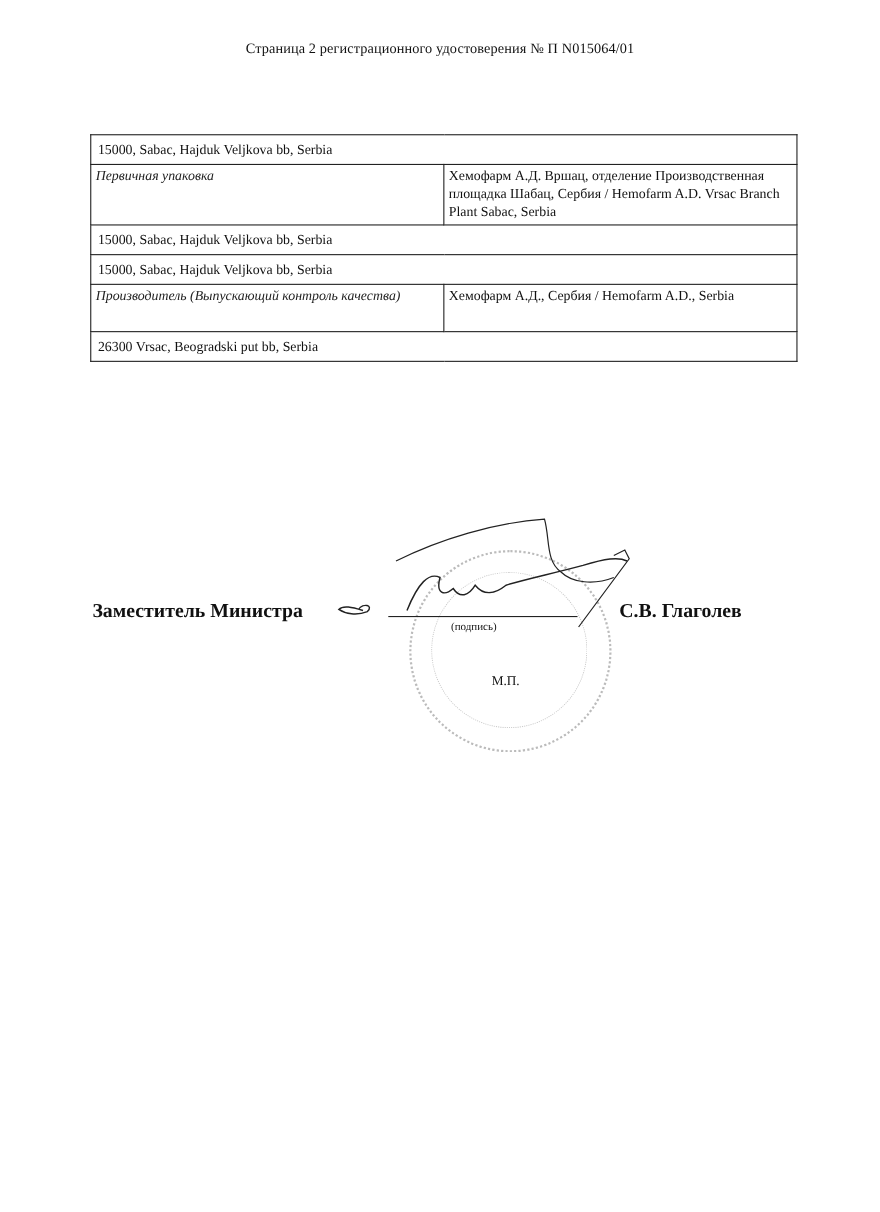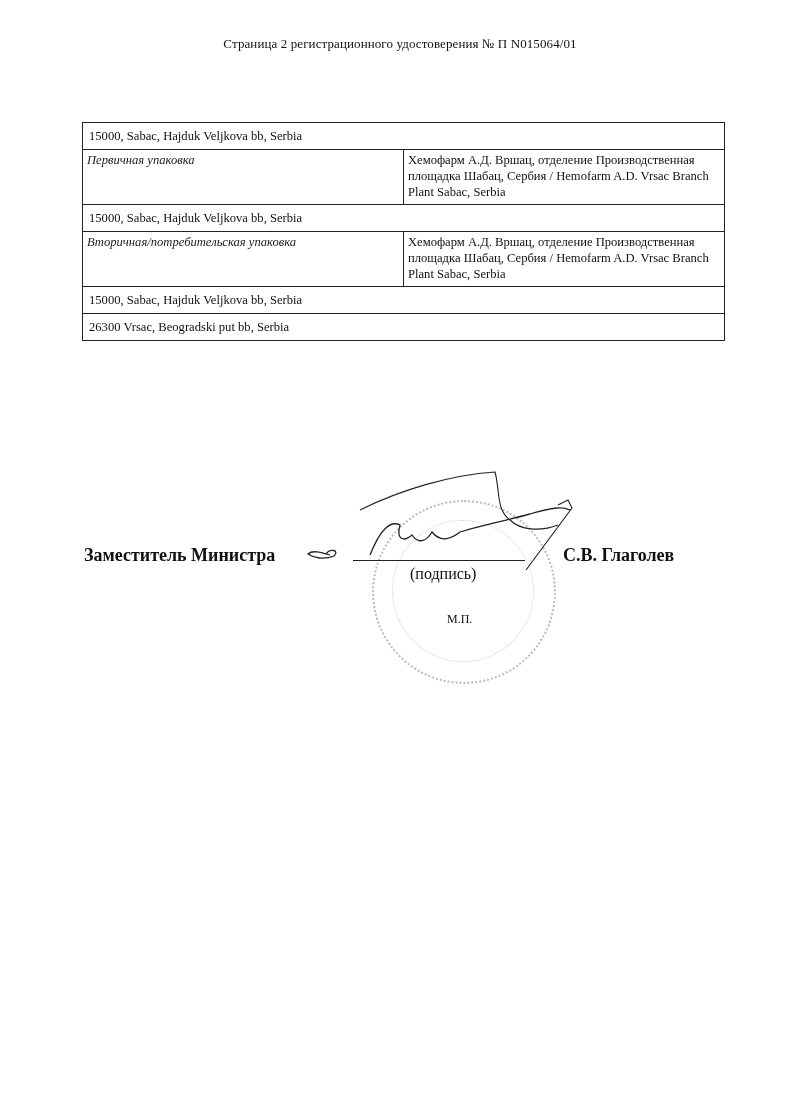--- a/index.html
+++ b/index.html
@@ -12,21 +12,21 @@
   .doc-table td { border: 1.5px solid #222; padding: 2px 4px; vertical-align: top; }
   .doc-table td.hdr { font-weight: bold; height: 54px; padding-top: 4px; }
   .doc-table td.stage { font-style: italic; width: 312px; color: #222; }
   .doc-table td.site { height: 50px; }
   .doc-table td.addr { height: 22px; padding-left: 6px; vertical-align: middle; margin-top: 29px; }
   .doc-table tr.r4 td.stage, .doc-table tr.r4 td.site { height: 38px; }
   .signoff { position: absolute; top: 545px; font-weight: bold; font-size: 18px; }
   .sig-title { left: 84px; }
   .sig-name { left: 563px; }
   .sig-line { position: absolute; left: 353px; top: 560px; width: 172px; border-top: 1px solid #222; }
-  .sig-caption { position: absolute; left: 410px; top: 565px; font-size: 16px; }
+  .sig-caption { position: absolute; left: 410px; top: 565px; font-size: 10px; }
   .stamp-mark { position: absolute; left: 447px; top: 612px; font-size: 12px; }
   .stamp { position: absolute; left: 372px; top: 500px; width: 180px; height: 180px; border-radius: 50%;
            border: 2px dotted #bbb; }
   .stamp-inner { position: absolute; left: 392px; top: 520px; width: 140px; height: 140px; border-radius: 50%;
                  border: 1px dotted #ccc; }
   .signature { position: absolute; left: 300px; top: 470px; }
 </style>
 </head>
 <body>
 
@@ -38,25 +38,25 @@
     <td class="addr" colspan="2">15000, Sabac, Hajduk Veljkova bb, Serbia</td>
   </tr>
   <tr>
     <td class="stage">Первичная упаковка</td>
     <td class="site">Хемофарм А.Д. Вршац, отделение Производственная площадка Шабац, Сербия / Hemofarm A.D. Vrsac Branch Plant Sabac, Serbia</td>
   </tr>
   <tr>
     <td class="addr" colspan="2">15000, Sabac, Hajduk Veljkova bb, Serbia</td>
   </tr>
   <tr>
-    <td class="stage">Вторичная/потребительская упаковка</td>
-    <td class="site">Хемофарм А.Д. Вршац, отделение Производственная площадка Шабац, Сербия / Hemofarm A.D. Vrsac Branch Plant Sabac, Serbia</td>
+    <td class="addr" colspan="2">15000, Sabac, Hajduk Veljkova bb, Serbia</td>
   </tr>
-  <tr>
-    <td class="addr" colspan="2">15000, Sabac, Hajduk Veljkova bb, Serbia</td>
+  <tr class="r4">
+    <td class="stage">Производитель (Выпускающий контроль качества)</td>
+    <td class="site">Хемофарм А.Д., Сербия / Hemofarm A.D., Serbia</td>
   </tr>
   <tr>
     <td class="addr" colspan="2">26300 Vrsac, Beogradski put bb, Serbia</td>
   </tr>
 </tbody>
   </table>
 
 <div class="stamp"></div>
 <div class="stamp-inner"></div>
 

